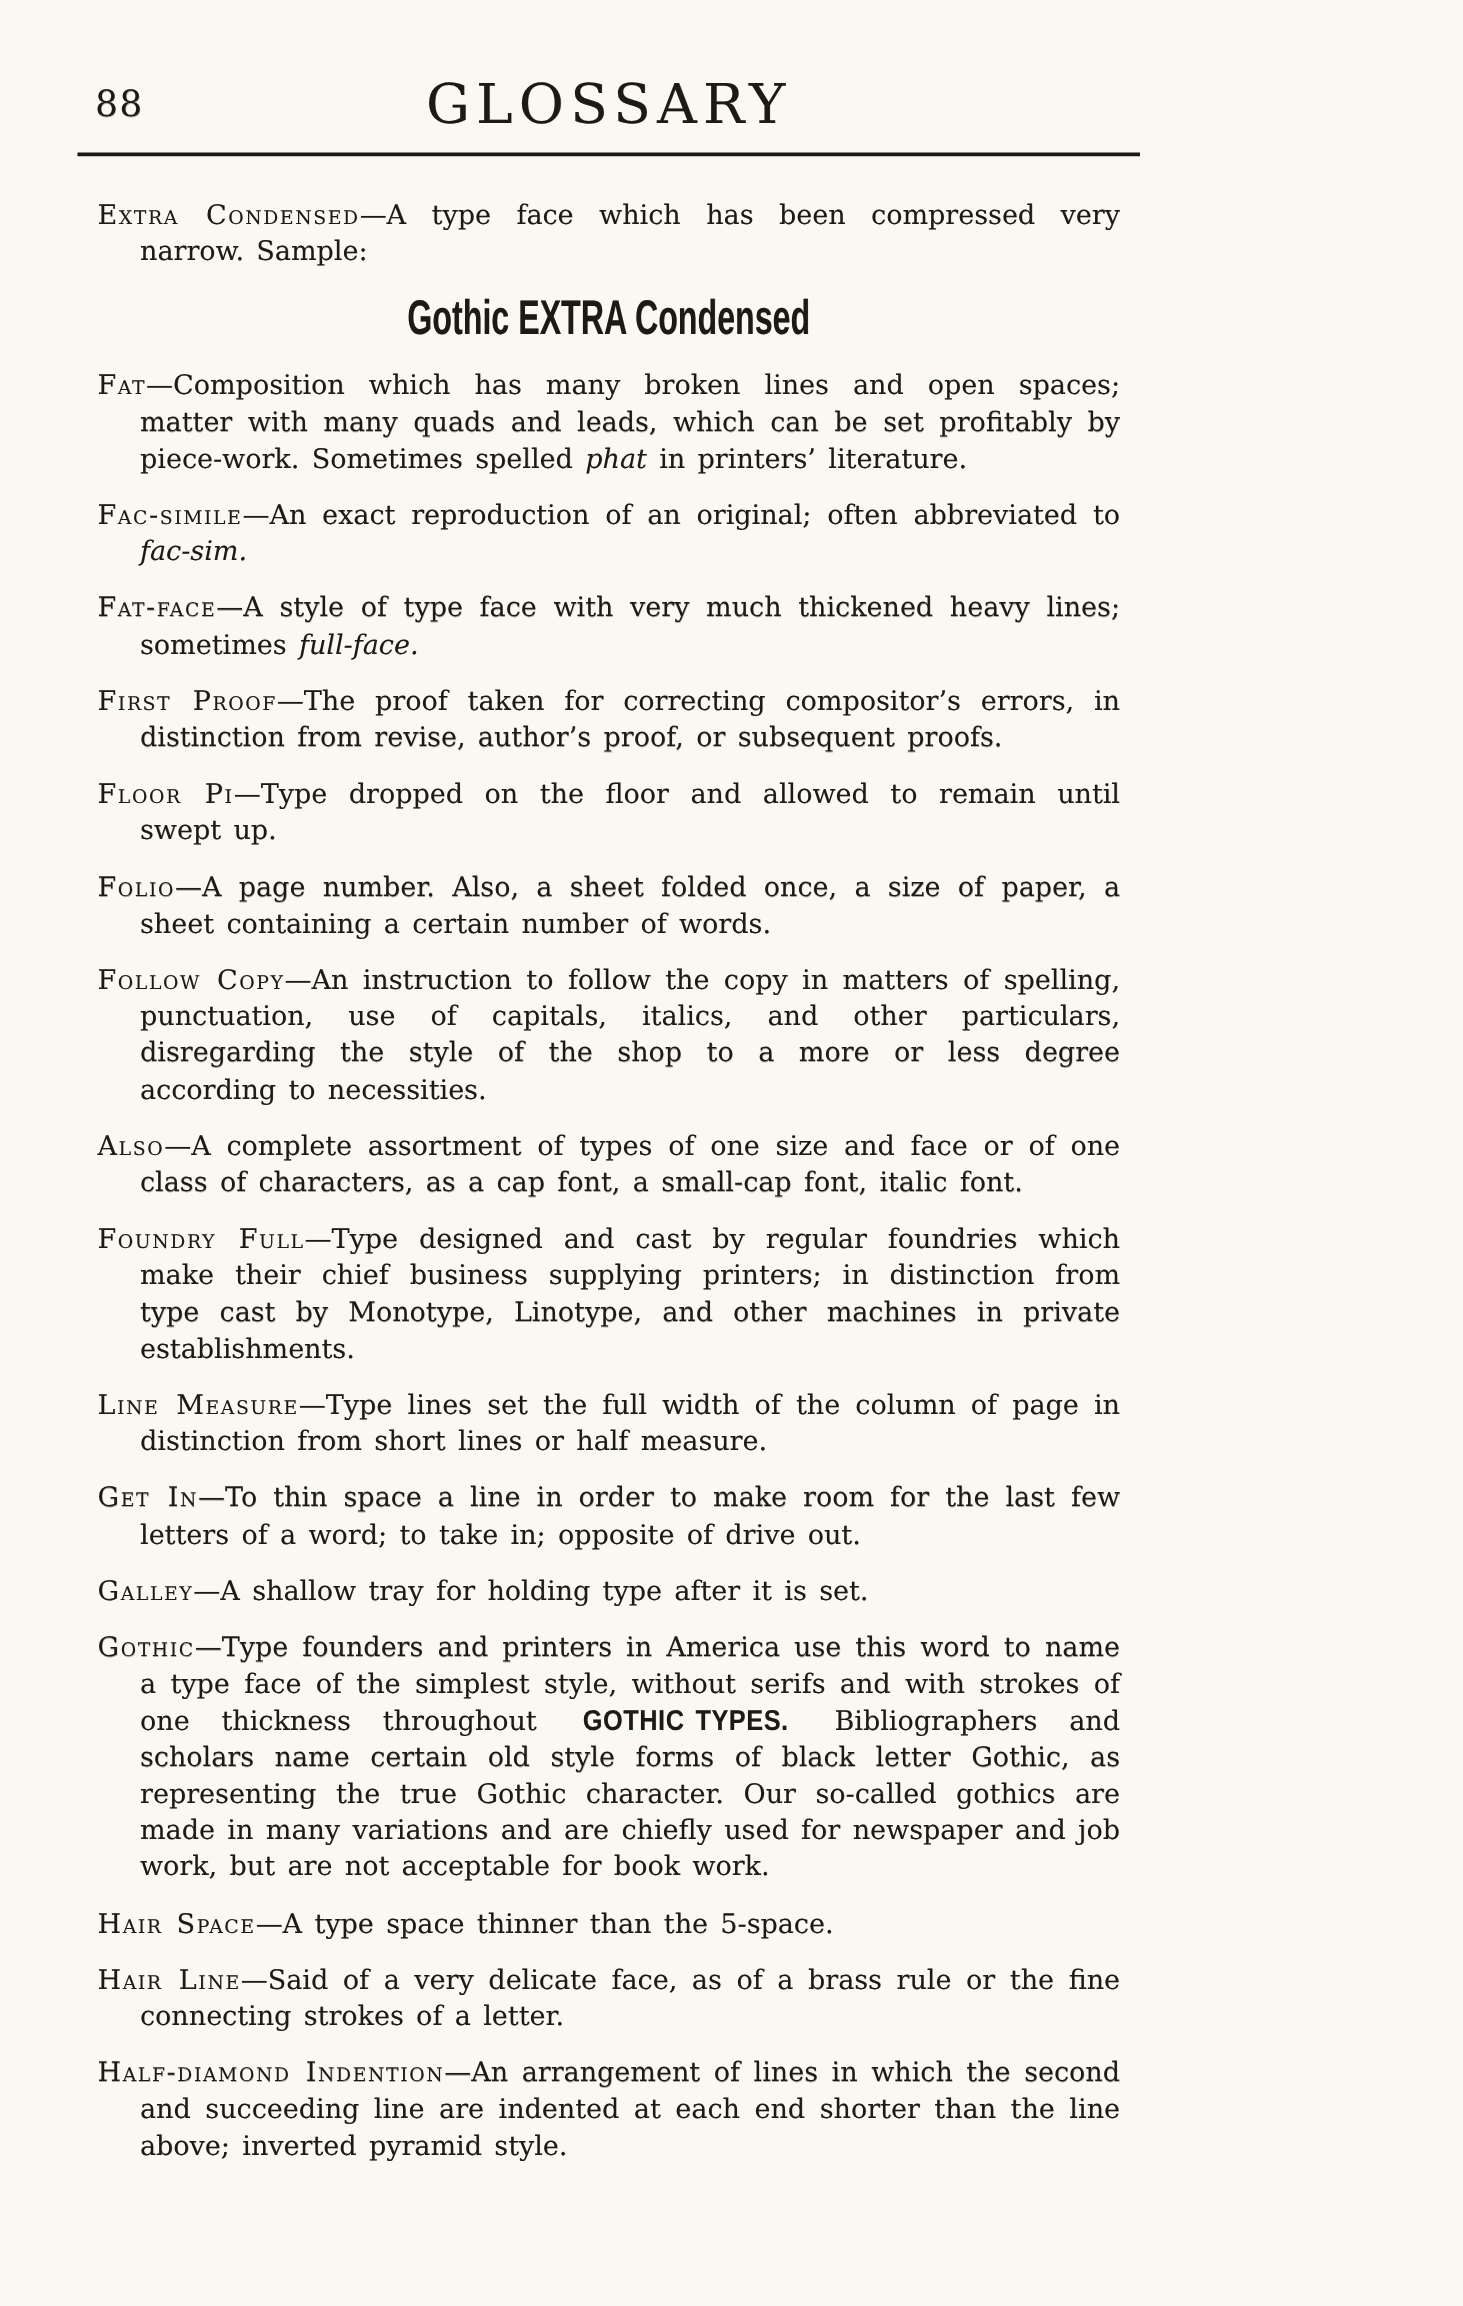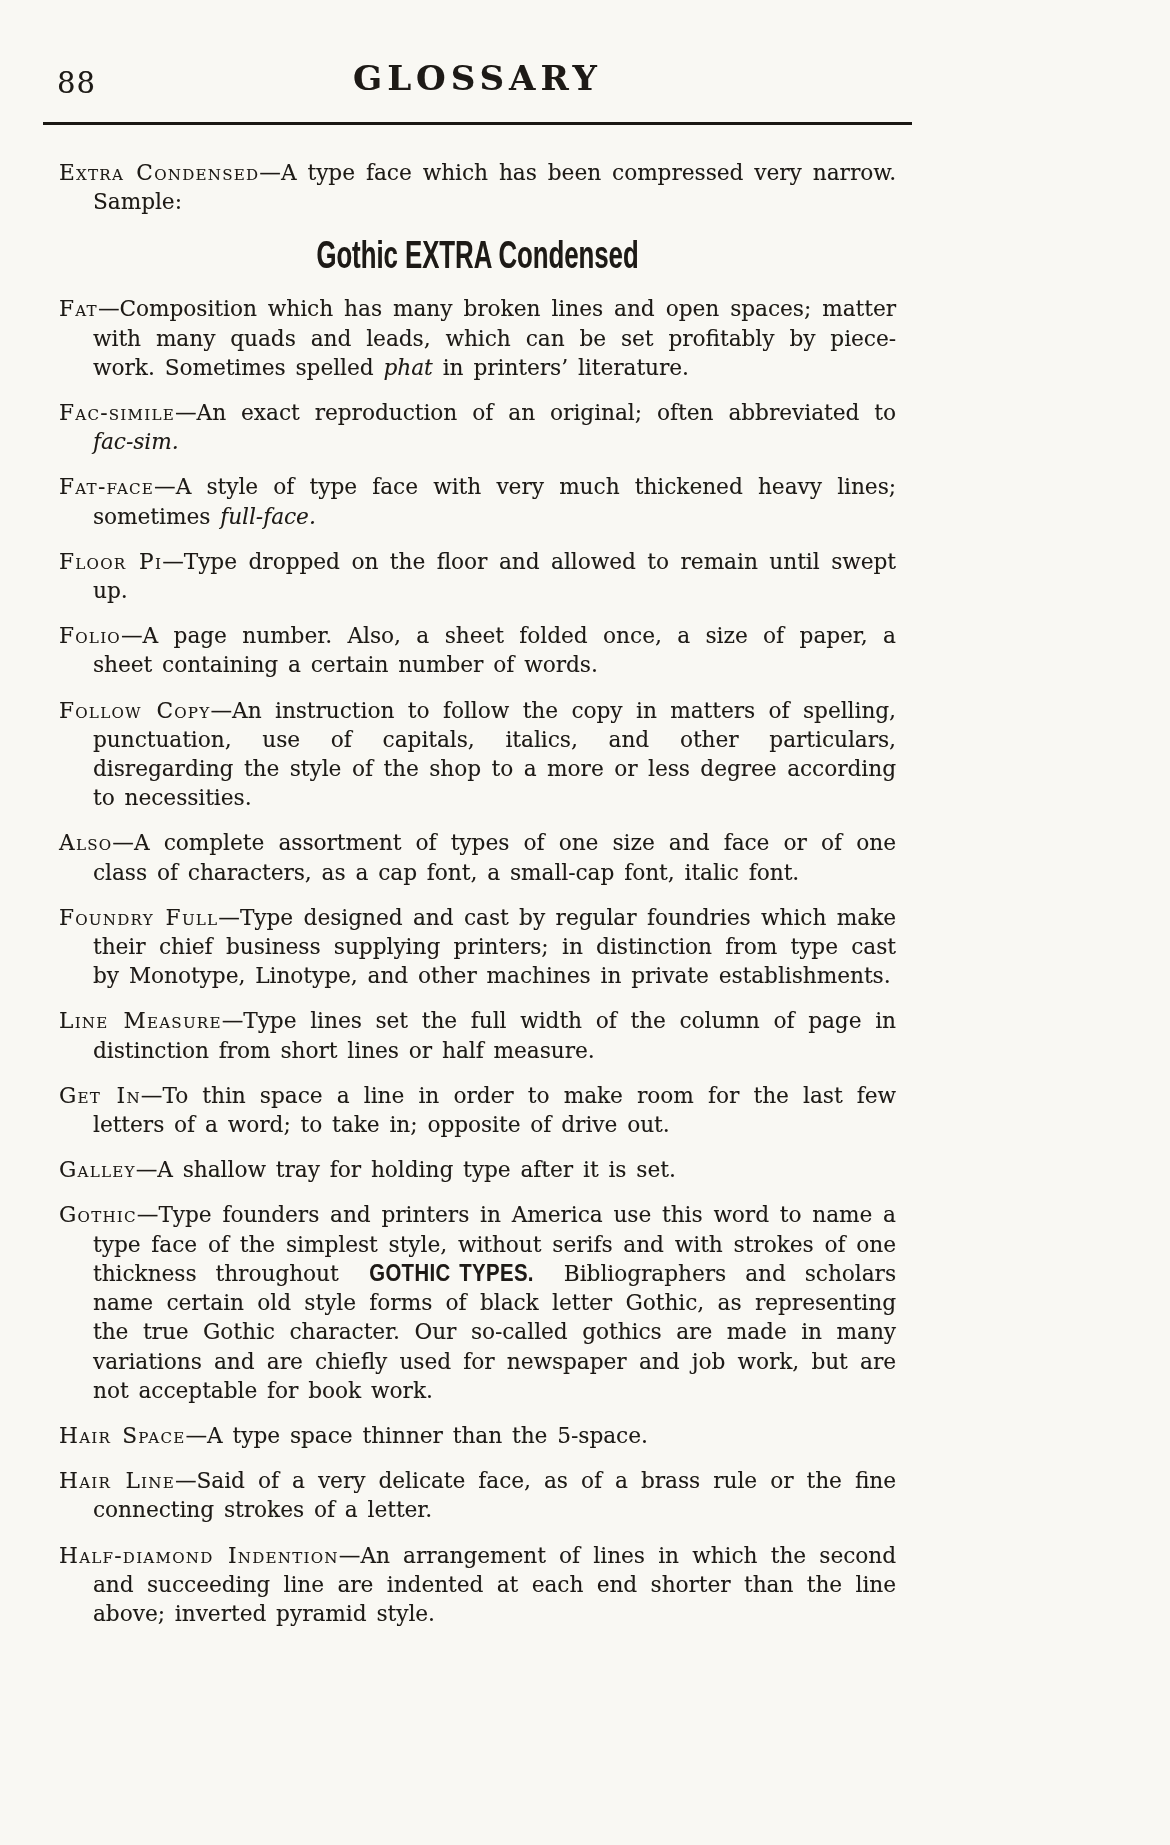--- a/index.html
+++ b/index.html
@@ -7,34 +7,34 @@
   body {
     background: #d8d5cf;
     font-family: "DejaVu Serif", "Liberation Serif", serif;
   }
   .page {
     width: 1170px;
     height: 1845px;
     background: #f9f8f3;
     color: #1d1a16;
     position: relative;
-    padding: 56px 258px 0 43px;
+    padding: 56px 258px 0 62px;
     overflow: hidden;
     text-shadow: 0.25px 0.25px 0 rgba(25, 18, 10, 0.35);
   }
   .page-header { position: relative; height: 54px; }
   .page-number {
     position: absolute; left: 14px; top: 10px;
     font-size: 29px; letter-spacing: 1px;
   }
   .page-title {
     position: absolute; left: 50%; top: 2px;
     transform: translateX(-50%);
     margin: 0;
-    font-size: 34px; font-weight: 700; letter-spacing: 5px;
+    font-size: 44px; font-weight: 400; letter-spacing: 5px;
     white-space: nowrap;
   }
   .rule { height: 3px; background: #1b1813; margin-top: 12px; }
   .glossary { margin-top: 33px; }
   .entry {
     margin: 16px;
     font-size: 21.6px;
     line-height: 29.2px;
     text-align: justify;
     padding-left: 34px;
@@ -78,20 +78,21 @@
     <span class="page-number">88</span>
     <h1 class="page-title">GLOSSARY</h1>
   </header>
   <div class="rule"></div>
   <main class="glossary" id="entries">
       <p class="entry"><span class="term">Extra Condensed</span><span class="seg">—A type face which has been compressed very narrow.  Sample:</span></p>
       <div class="sample">Gothic EXTRA Condensed</div>
       <p class="entry"><span class="term">Fat</span><span class="seg">—Composition which has many broken lines and open spaces; matter with many quads and leads, which can be set profitably by piece-work.  Sometimes spelled </span><span class="seg-italic">phat</span><span class="seg"> in printers’ literature.</span></p>
       <p class="entry"><span class="term">Fac-simile</span><span class="seg">—An exact reproduction of an original; often abbreviated to </span><span class="seg-italic">fac-sim.</span></p>
       <p class="entry"><span class="term">Fat-face</span><span class="seg">—A style of type face with very much thickened heavy lines; sometimes </span><span class="seg-italic">full-face.</span></p>
+      <p class="entry"><span class="term">First Proof</span><span class="seg">—The proof taken for correcting compositor’s errors, in distinction from revise, author’s proof, or subsequent proofs.</span></p>
       <p class="entry"><span class="term">Floor Pi</span><span class="seg">—Type dropped on the floor and allowed to remain until swept up.</span></p>
       <p class="entry"><span class="term">Folio</span><span class="seg">—A page number.  Also, a sheet folded once, a size of paper, a sheet containing a certain number of words.</span></p>
       <p class="entry"><span class="term">Follow Copy</span><span class="seg">—An instruction to follow the copy in matters of spelling, punctuation, use of capitals, italics, and other particulars, disregarding the style of the shop to a more or less degree according to necessities.</span></p>
       <p class="entry"><span class="term">Also</span><span class="seg">—A complete assortment of types of one size and face or of one class of characters, as a cap font, a small-cap font, italic font.</span></p>
       <p class="entry"><span class="term">Foundry Full</span><span class="seg">—Type designed and cast by regular foundries which make their chief business supplying printers; in distinction from type cast by Monotype, Linotype, and other machines in private establishments.</span></p>
       <p class="entry"><span class="term">Line Measure</span><span class="seg">—Type lines set the full width of the column of page in distinction from short lines or half measure.</span></p>
       <p class="entry"><span class="term">Get In</span><span class="seg">—To thin space a line in order to make room for the last few letters of a word; to take in; opposite of drive out.</span></p>
       <p class="entry"><span class="term">Galley</span><span class="seg">—A shallow tray for holding type after it is set.</span></p>
       <p class="entry"><span class="term">Gothic</span><span class="seg">—Type founders and printers in America use this word to name a type face of the simplest style, without serifs and with strokes of one thickness throughout </span><span class="seg-gothic">GOTHIC TYPES.</span><span class="seg"> Bibliographers and scholars name certain old style forms of black letter Gothic, as representing the true Gothic character.  Our so-called gothics are made in many variations and are chiefly used for newspaper and job work, but are not acceptable for book work.</span></p>
       <p class="entry"><span class="term">Hair Space</span><span class="seg">—A type space thinner than the 5-space.</span></p>

